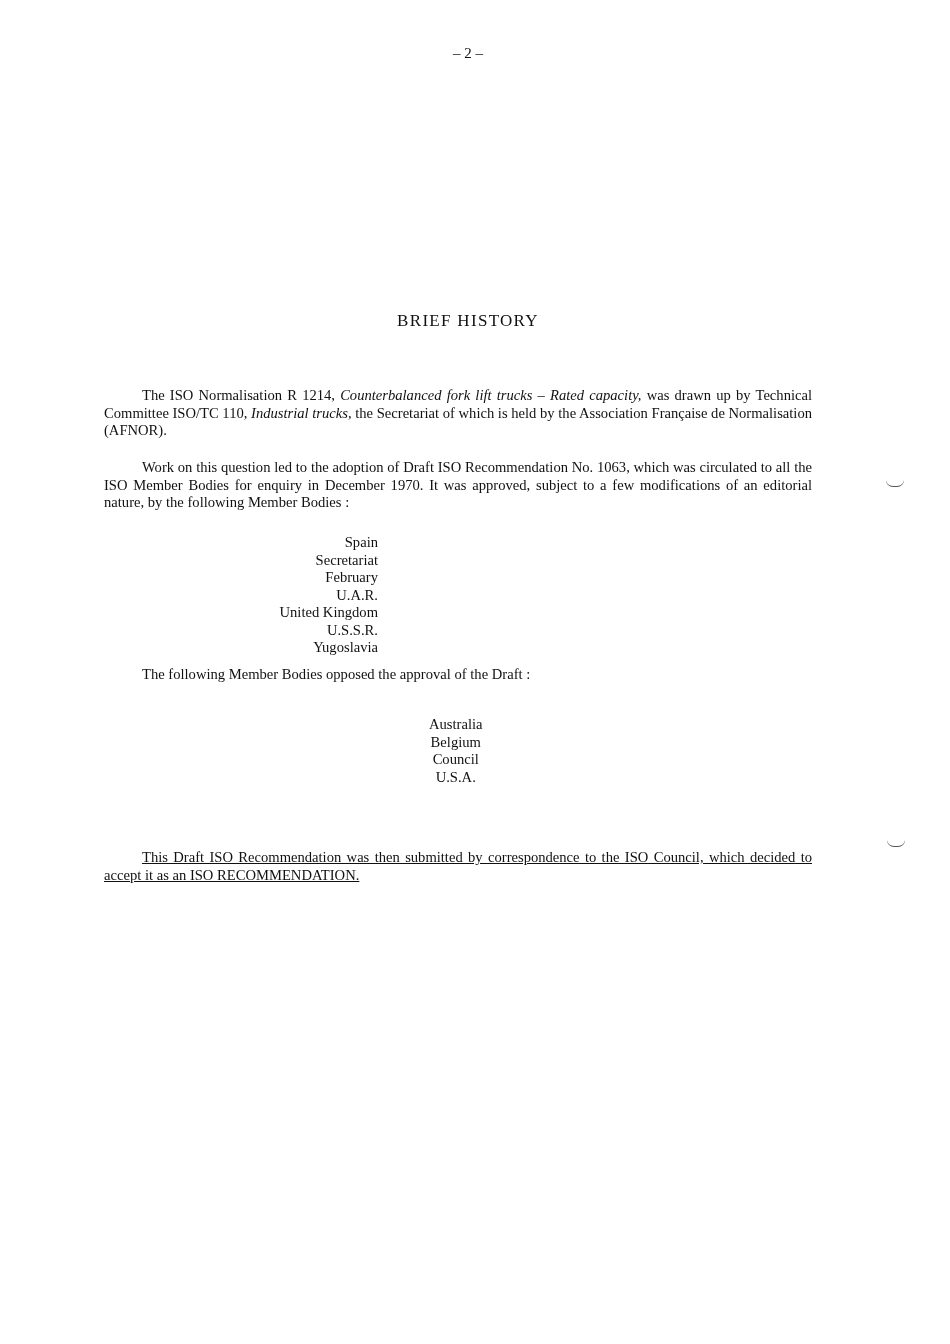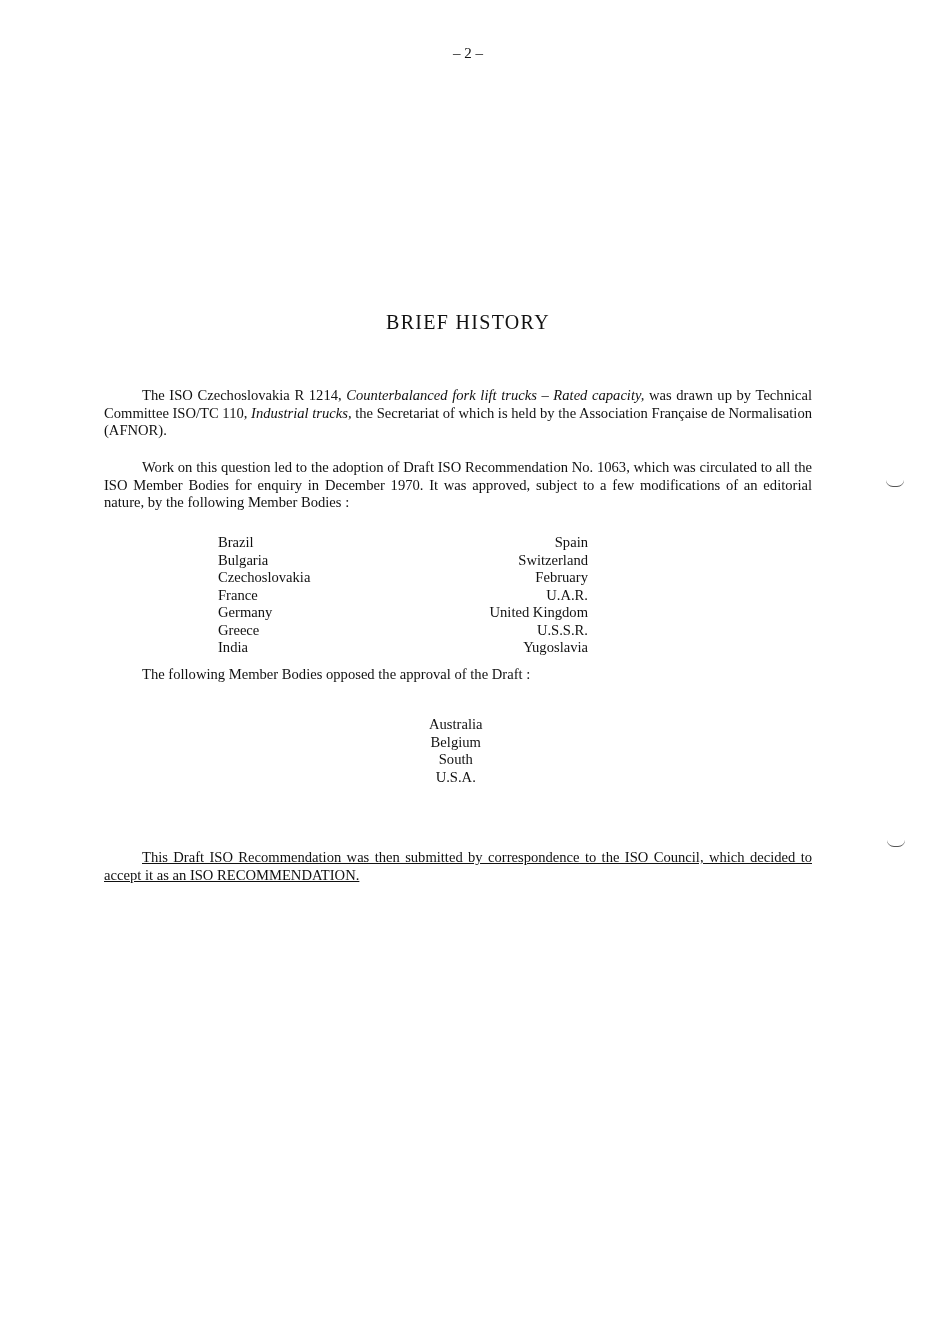--- a/index.html
+++ b/index.html
@@ -7,21 +7,21 @@
       width: 950px; height: 1344px; position: relative; overflow: hidden;
       font-family: "Liberation Serif", "DejaVu Serif", serif;
       color: #111111;
     }
     .page-number {
       position: absolute; top: 45px; left: 0; width: 936px;
       text-align: center; font-size: 15px;
     }
     .title {
       position: absolute; top: 311px; left: 0; width: 936px;
-      text-align: center; font-size: 20px; letter-spacing: 1.3px;
+      text-align: center; font-size: 17px; letter-spacing: 1.3px;
     }
     .para {
       position: absolute; left: 104px; width: 708px;
       font-size: 14.6px; line-height: 17.5px; text-align: justify;
       text-indent: 38px; margin: 0;
     }
     .para i { font-style: italic; }
     .p1 { top: 387px; }
     .p2 { top: 459px; }
     .p3 { top: 666px; }
@@ -44,50 +44,41 @@
       border-bottom: 1.5px solid #555; border-radius: 0 0 10px 10px;
     }
   </style>
 </head>
 <body>
 
 <div class="page-number">– 2 –</div>
 
 <div class="title">BRIEF HISTORY</div>
 
-<p class="para p1"><span>The ISO Czechoslovakia R 1214, </span><i>Counterbalanced fork lift trucks – Rated capacity,</i><span> was drawn up by Technical Committee ISO/TC 110, </span><i>Industrial trucks,</i><span> the Secretariat of which is held by the Association Française de Normalisation (AFNOR).</span></p>
+<p class="para p1"><span>The ISO Normalisation R 1214, </span><i>Counterbalanced fork lift trucks – Rated capacity,</i><span> was drawn up by Technical Committee ISO/TC 110, </span><i>Industrial trucks,</i><span> the Secretariat of which is held by the Association Française de Normalisation (AFNOR).</span></p>
 
 <p class="para p2">Work on this question led to the adoption of Draft ISO Recommendation No. 1063, which was circulated to all the ISO Member Bodies for enquiry in December 1970. It was approved, subject to a few modifications of an editorial nature, by the following Member Bodies :</p>
 
 <div class="countries">
-  <div class="col col1">
-    <span>Brazil</span>
-    <span>Bulgaria</span>
-    <span>Czechoslovakia</span>
-    <span>France</span>
-    <span>Germany</span>
-    <span>Greece</span>
-    <span>India</span>
-  </div>
   <div class="col col3">
     <span>Spain</span>
-    <span>Switzerland</span>
+    <span>Secretariat</span>
     <span>February</span>
     <span>U.A.R.</span>
     <span>United Kingdom</span>
     <span>U.S.S.R.</span>
     <span>Yugoslavia</span>
   </div>
 </div>
 
 <p class="para p3">The following Member Bodies opposed the approval of the Draft :</p>
 
 <div class="opposed">
   <span>Australia</span>
   <span>Belgium</span>
-  <span>South</span>
+  <span>Council</span>
   <span>U.S.A.</span>
 </div>
 
 <p class="para p4">This Draft ISO Recommendation was then submitted by correspondence to the ISO Council, which decided to accept it as an ISO RECOMMENDATION.</p>
 
 <div class="artifact" style="top:480px; left:886px;"></div>
 <div class="artifact" style="top:840px; left:887px;"></div>
 
 </body></html>

